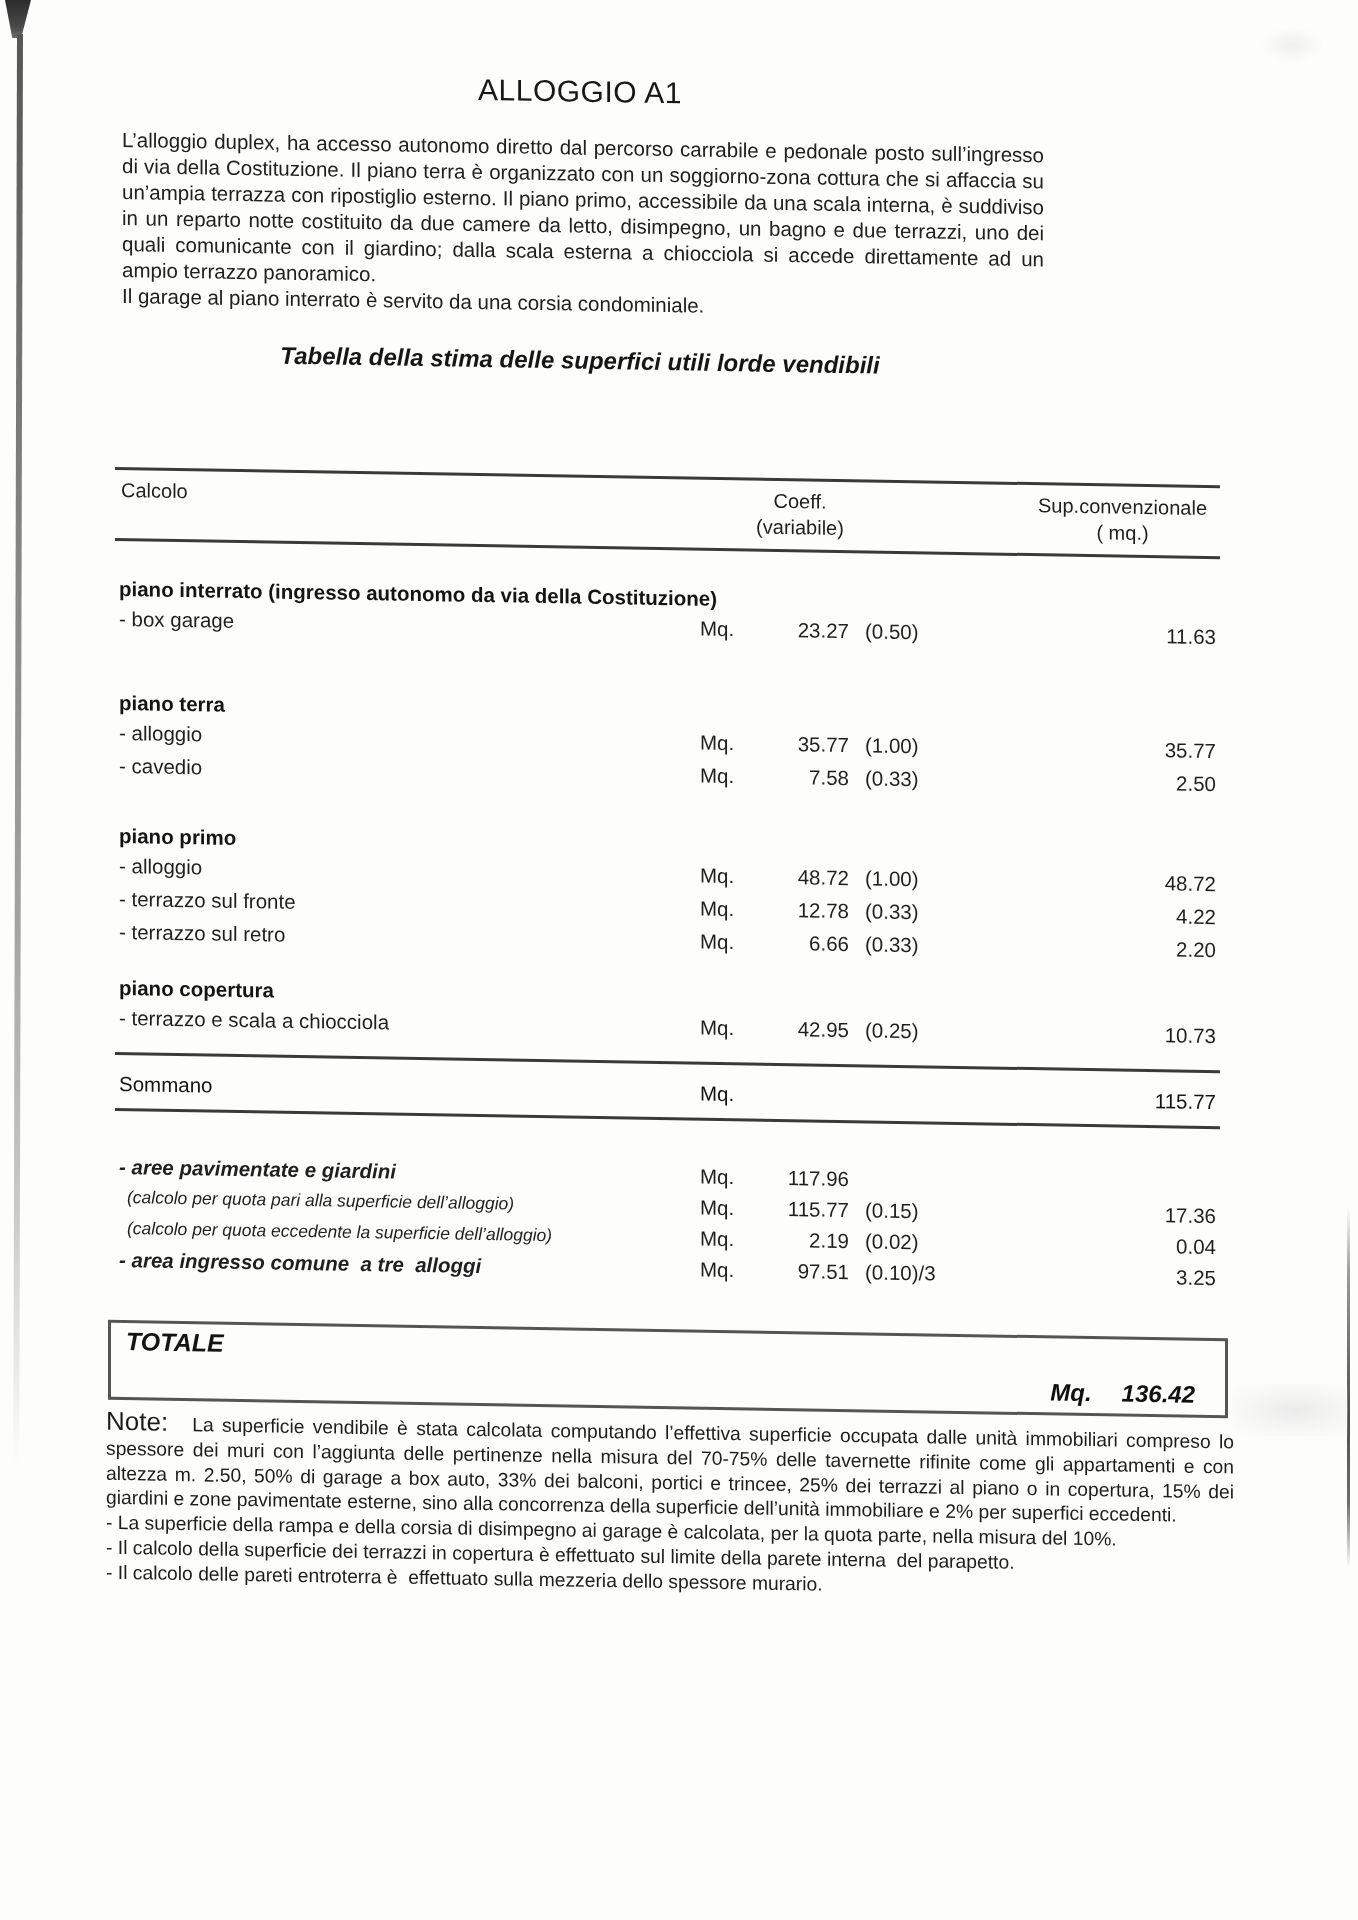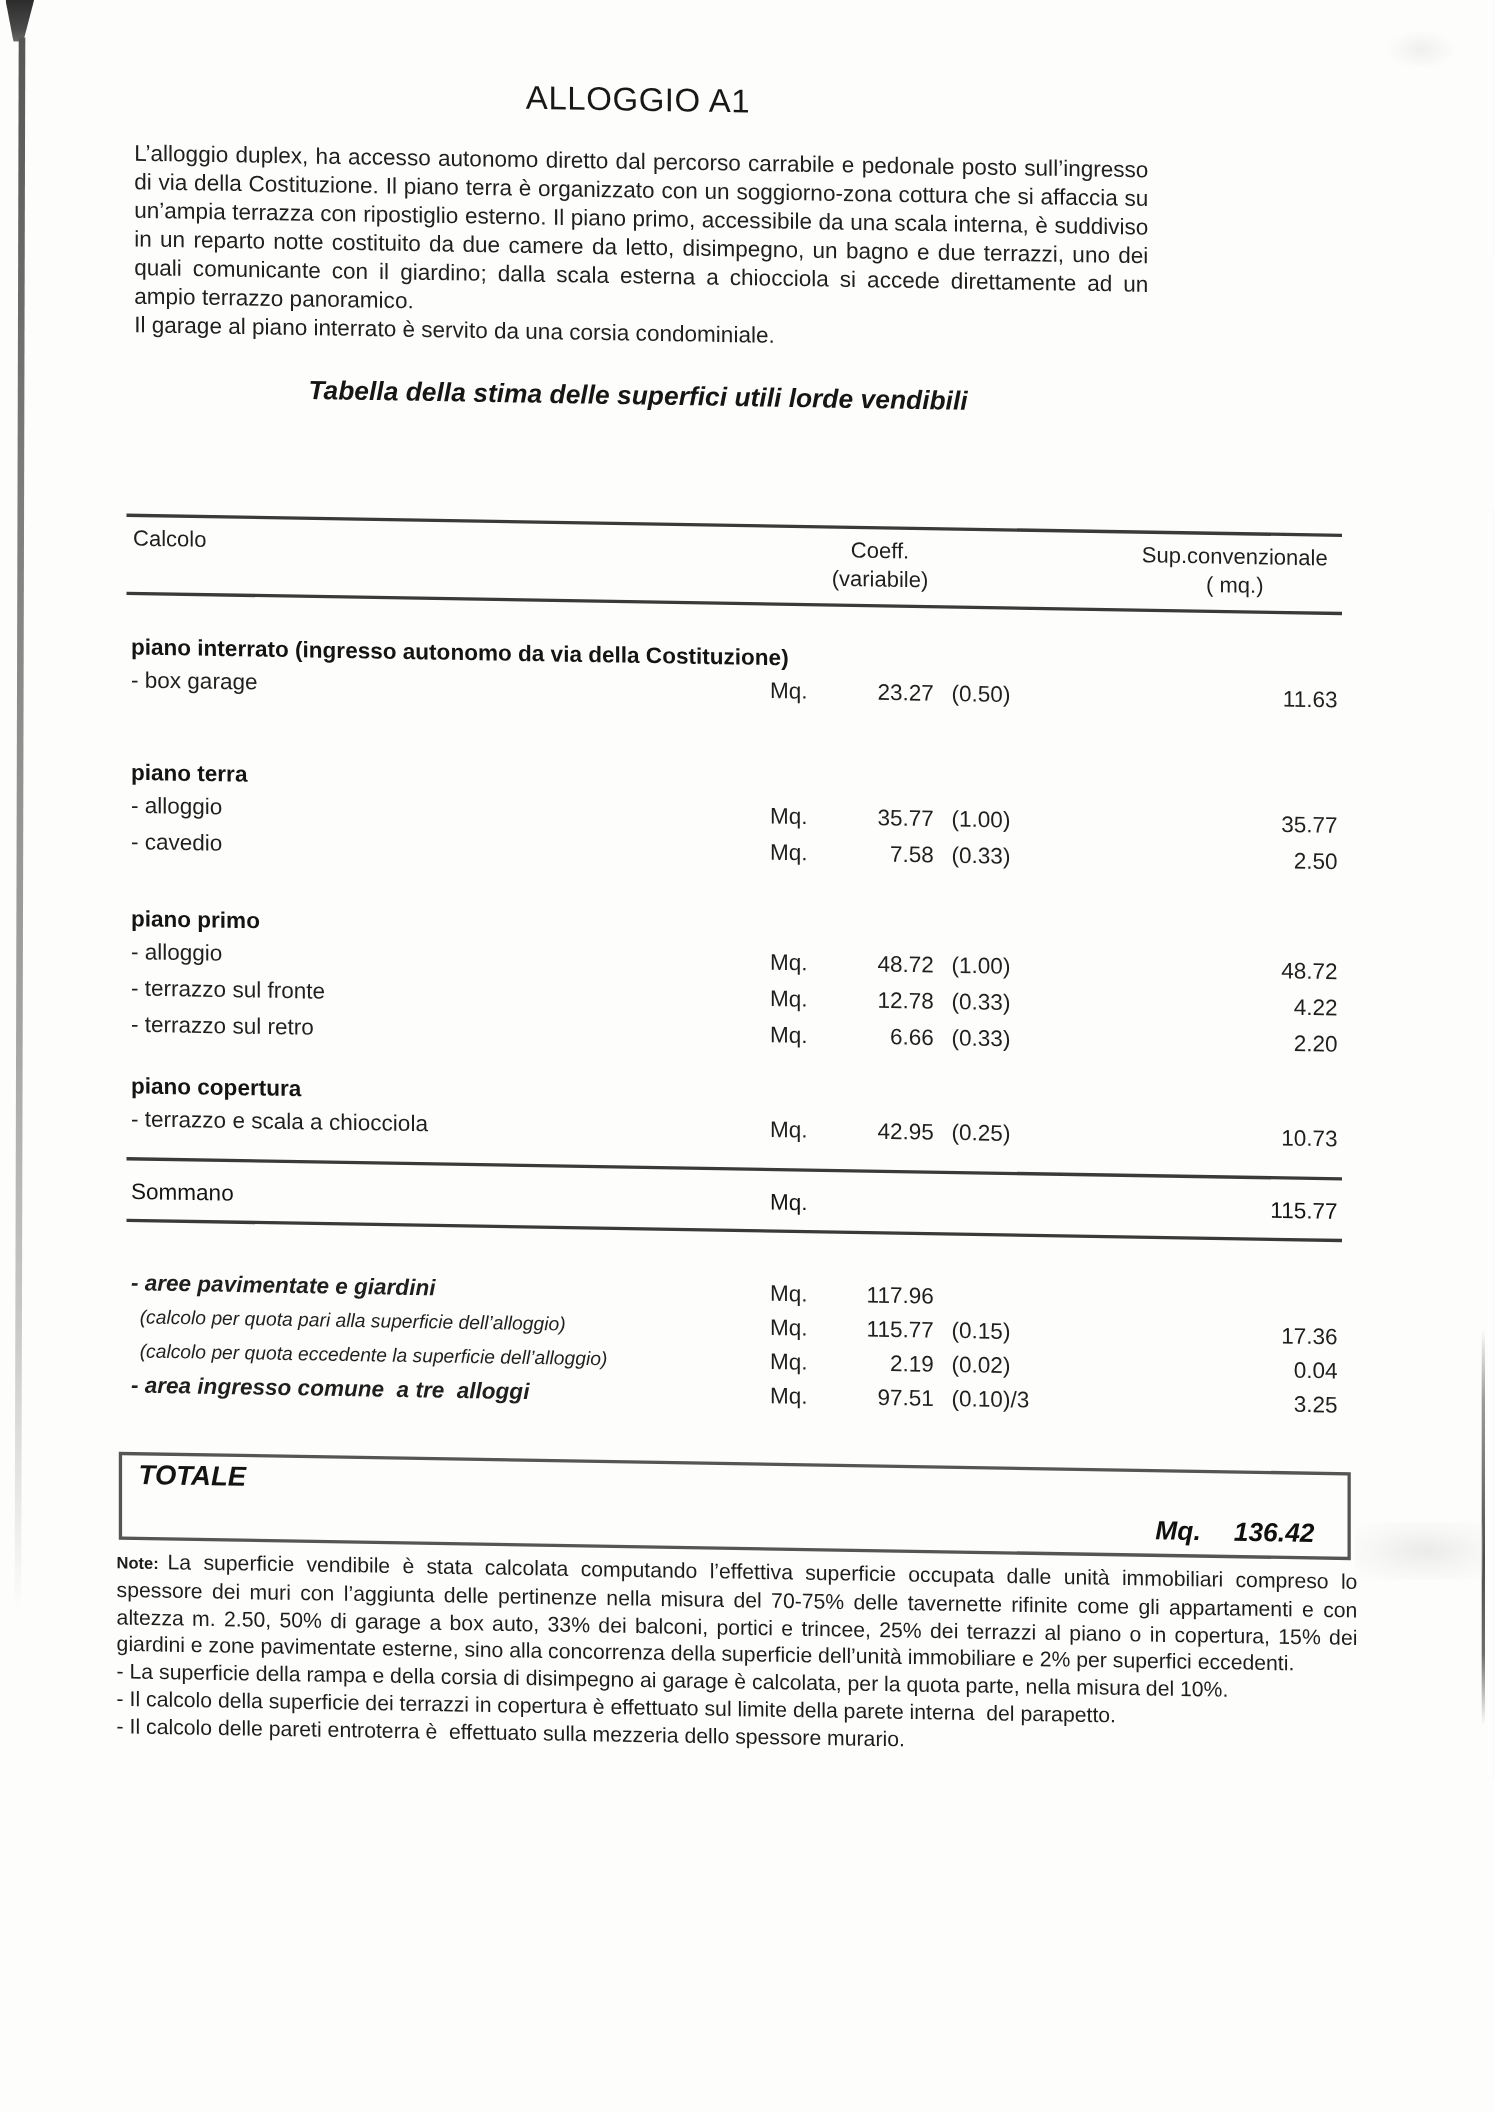--- a/index.html
+++ b/index.html
@@ -47,21 +47,21 @@
   .lbl-i{font-style:italic;font-size:17.5px;padding-left:12px !important;}
 
   .total-box{position:relative;margin:45px 0 0 108px;width:1114px;height:74px;
     border:3px solid #555;background:transparent;}
   .total-label{position:absolute;left:15px;top:4px;font-style:italic;font-weight:700;font-size:25px;color:#141414;}
   .total-value{position:absolute;right:30px;bottom:6px;font-weight:700;font-style:italic;font-size:24px;color:#101010;}
   .total-value .tu{margin-right:30px;}
 
   .notes{margin:9px 0 0 106px;width:1128px;font-size:19.3px;line-height:24.8px;color:#1d1d1d;}
   .notes-body{margin:0;text-align:justify;}
-  .notes-label{font-weight:700;font-size:15px;margin-right:8px;}
+  .notes-label{font-weight:400;font-size:26px;margin-right:24px;}
   .note-line{margin:0;white-space:pre-wrap;}
 
   
   .art{position:absolute;pointer-events:none;}
   .edge-wedge{left:5px;top:0;width:26px;height:38px;
     background:linear-gradient(180deg,#2c2c2c 0%,#4a4a4a 70%,#6a6a6a 100%);
     clip-path:polygon(0 0,100% 0,62% 100%,28% 100%);}
   .edge-line-left{left:17px;top:34px;width:6px;height:1430px;
     background:linear-gradient(180deg,#565656 0%,#7e7e7e 30%,#a3a3a3 62%,#c9c9c9 82%,rgba(210,210,210,0) 100%);
     transform:rotate(0.15deg);transform-origin:top;}

